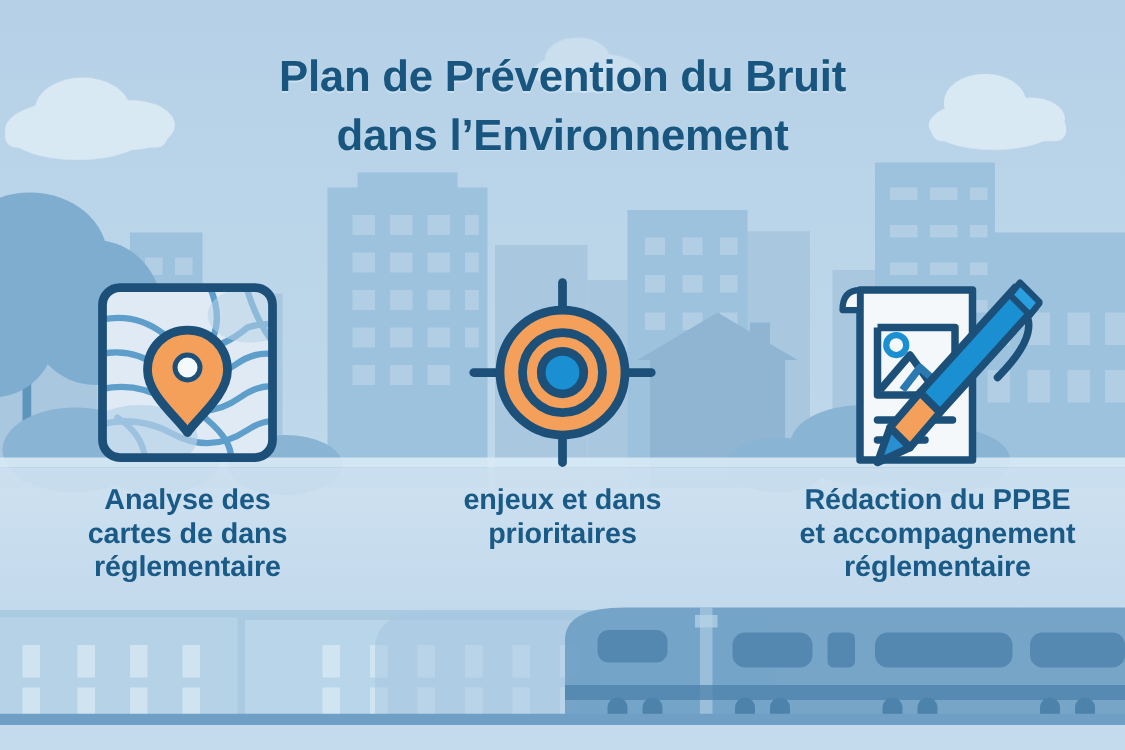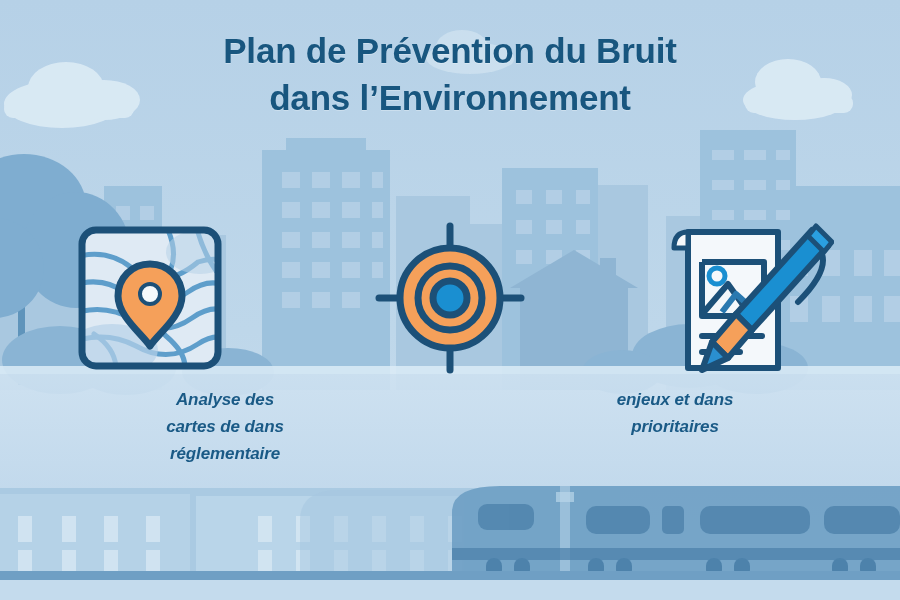--- a/index.html
+++ b/index.html
@@ -21,21 +21,21 @@
     left: 0;
     top: 0;
     width: 900px;
     height: 600px;
   }
 
   
   .title-block {
     position: absolute;
     left: 0;
-    top: 27px;
+    top: 38px;
     width: 900px;
     text-align: center;
     z-index: 40;
     pointer-events: none;
   }
   .title-line {
     display: block;
     font-size: 35px;
     font-weight: bold;
     color: #18567f;
@@ -55,26 +55,25 @@
     z-index: 40;
   }
   .caption {
     flex: 1 1 0;
     text-align: center;
     padding: 0 8px;
     box-sizing: border-box;
   }
   .caption .cap-line {
     display: block;
-    font-size: 17px;
+    font-size: 23px;
     font-weight: bold;
     color: #1a5a86;
     line-height: 27px;
     letter-spacing: -0.1px;
-    font-style: italic;
   }
 
   
   .icons-row {
     position: absolute;
     left: 0;
     top: 218px;
     width: 900px;
     height: 160px;
     display: flex;
@@ -391,15 +390,20 @@
   <div class="captions">
     <div class="caption">
       <span class="cap-line">Analyse des</span>
       <span class="cap-line">cartes de dans</span>
       <span class="cap-line">réglementaire</span>
     </div>
     <div class="caption">
       <span class="cap-line">enjeux et dans</span>
       <span class="cap-line">prioritaires</span>
     </div>
+    <div class="caption">
+      <span class="cap-line">Rédaction du PPBE</span>
+      <span class="cap-line">et accompagnement</span>
+      <span class="cap-line">réglementaire</span>
+    </div>
   </div>
 
 </div>
 
 </body></html>

